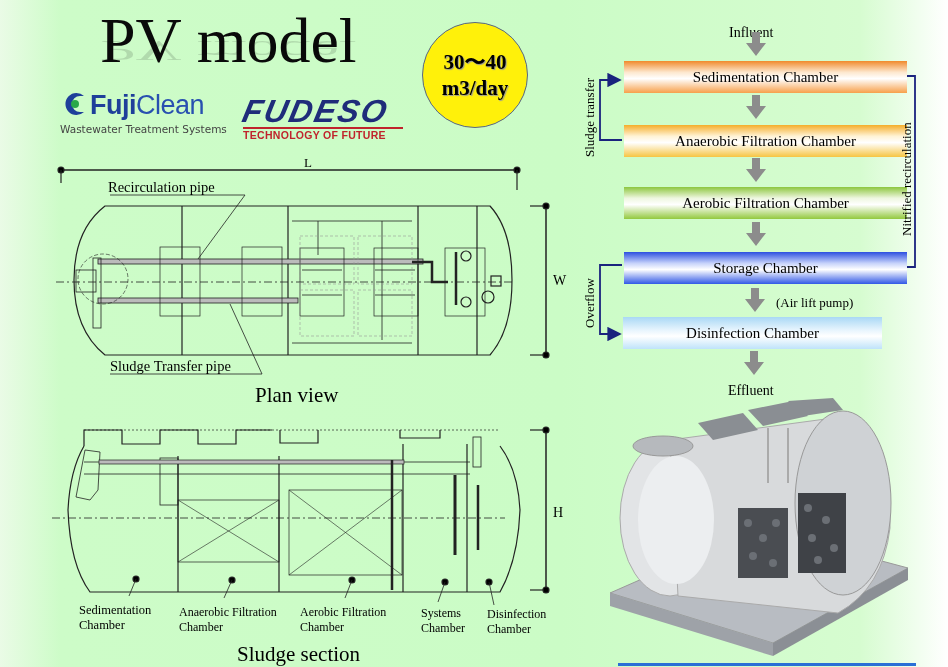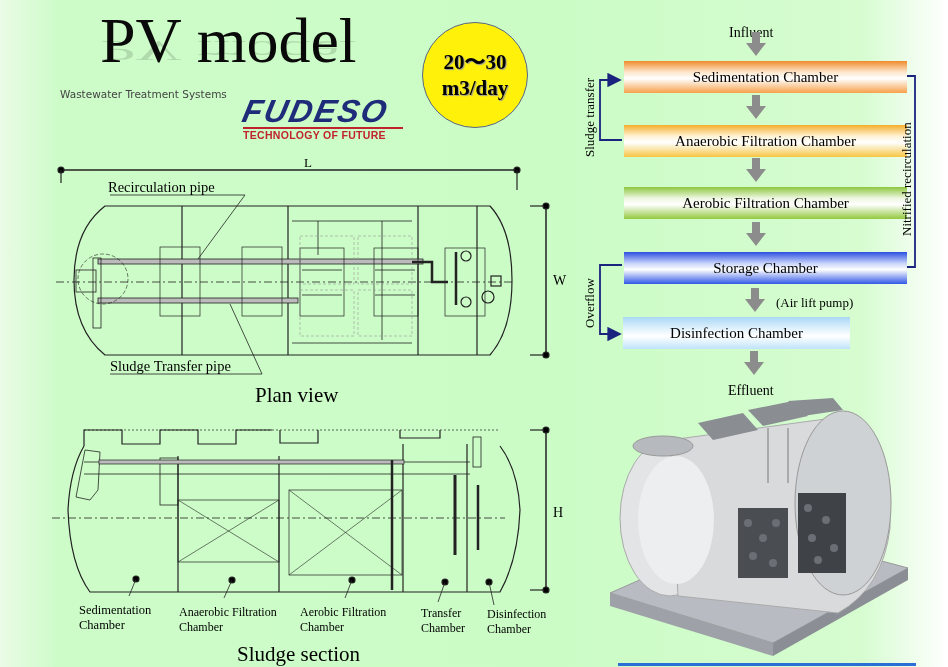--- a/index.html
+++ b/index.html
@@ -49,25 +49,31 @@
   .chamber-label { position:absolute; font-size:12.5px; line-height:15px; }
   svg { position:absolute; overflow:visible; }
 </style>
 </head>
 <body>
 
 <div class="abs title">PV model</div>
 <div class="abs title-reflect">PV model</div>
 
 <div class="abs badge">
-  <div>20〜30</div>
+  <div>30〜40</div>
   <div>m3/day</div>
 </div>
 
 <div class="abs fuji">
+  <div class="name">
+    <svg width="28" height="28" style="position:relative;top:4px;margin-right:2px;display:inline-block" viewBox="0 0 28 28">
+      <path d="M24 6 A11 11 0 1 0 24 22 L20 22 A7.5 7.5 0 1 1 20 6 Z" fill="#1e3f9a"></path>
+      <circle cx="15" cy="14" r="4" fill="#2aa84a"></circle>
+    </svg><span>Fuji</span><span class="clean">Clean</span>
+  </div>
   <div class="sub">Wastewater Treatment Systems</div>
 </div>
 
 <div class="abs fudeso">
   <div class="name">FUDESO</div>
   <div class="bar"></div>
   <div class="sub">TECHNOLOGY OF FUTURE</div>
 </div>
 
 <svg style="left:0;top:0" width="948" height="667">
@@ -200,21 +206,21 @@
 </div>
 <div class="chamber-label" style="left:179px;top:605px;font-size:12px">
   <div>Anaerobic Filtration</div>
     <div>Chamber</div>
 </div>
 <div class="chamber-label" style="left:300px;top:605px;font-size:12px">
   <div>Aerobic Filtration</div>
     <div>Chamber</div>
 </div>
 <div class="chamber-label" style="left:421px;top:606px;font-size:12px">
-  <div>Transfer</div>
+  <div>Systems</div>
     <div>Chamber</div>
 </div>
 <div class="chamber-label" style="left:487px;top:607px;font-size:12px">
   <div>Disinfection</div>
     <div>Chamber</div>
 </div>
 <div class="caption" style="left:237px;top:642px">Sludge section</div>
 
 <div class="flow-label" style="left:729px;top:25px">Influent</div>
 
@@ -236,21 +242,21 @@
     <polyline points="622,140 600,140 600,80 620,80" marker-end="url(#navyhead)"></polyline>
     <polyline points="622,265 600,265 600,334 620,334" marker-end="url(#navyhead)"></polyline>
     <polyline points="886,267 915,267 915,76 890,76" marker-end="url(#navyhead)"></polyline>
   </g>
 </svg>
 
 <div class="flow-box fb-orange" style="top:61px">Sedimentation Chamber</div>
 <div class="flow-box fb-yellow" style="top:125px">Anaerobic Filtration Chamber</div>
 <div class="flow-box fb-green" style="top:187px">Aerobic Filtration Chamber</div>
 <div class="flow-box fb-blue" style="top:252px">Storage Chamber</div>
-<div class="flow-box fb-lightblue" style="top:317px;left:623px;width:227px">Disinfection Chamber</div>
+<div class="flow-box fb-lightblue" style="top:317px;left:623px;width:259px">Disinfection Chamber</div>
 
 <div class="flow-label" style="left:776px;top:295px;font-size:13px">(Air lift pump)</div>
 <div class="flow-label" style="left:728px;top:383px">Effluent</div>
 
 <div class="vlabel" style="left:582px;top:157px">Sludge transfer</div>
 <div class="vlabel" style="left:582px;top:328px">Overflow</div>
 <div class="vlabel" style="left:899px;top:236px">Nitrified recirculation</div>
 
 <svg style="left:598px;top:398px" width="320" height="269">
   <polygon points="12,195 175,245 310,170 160,130" fill="#b8bcc2" stroke="#999"></polygon>

